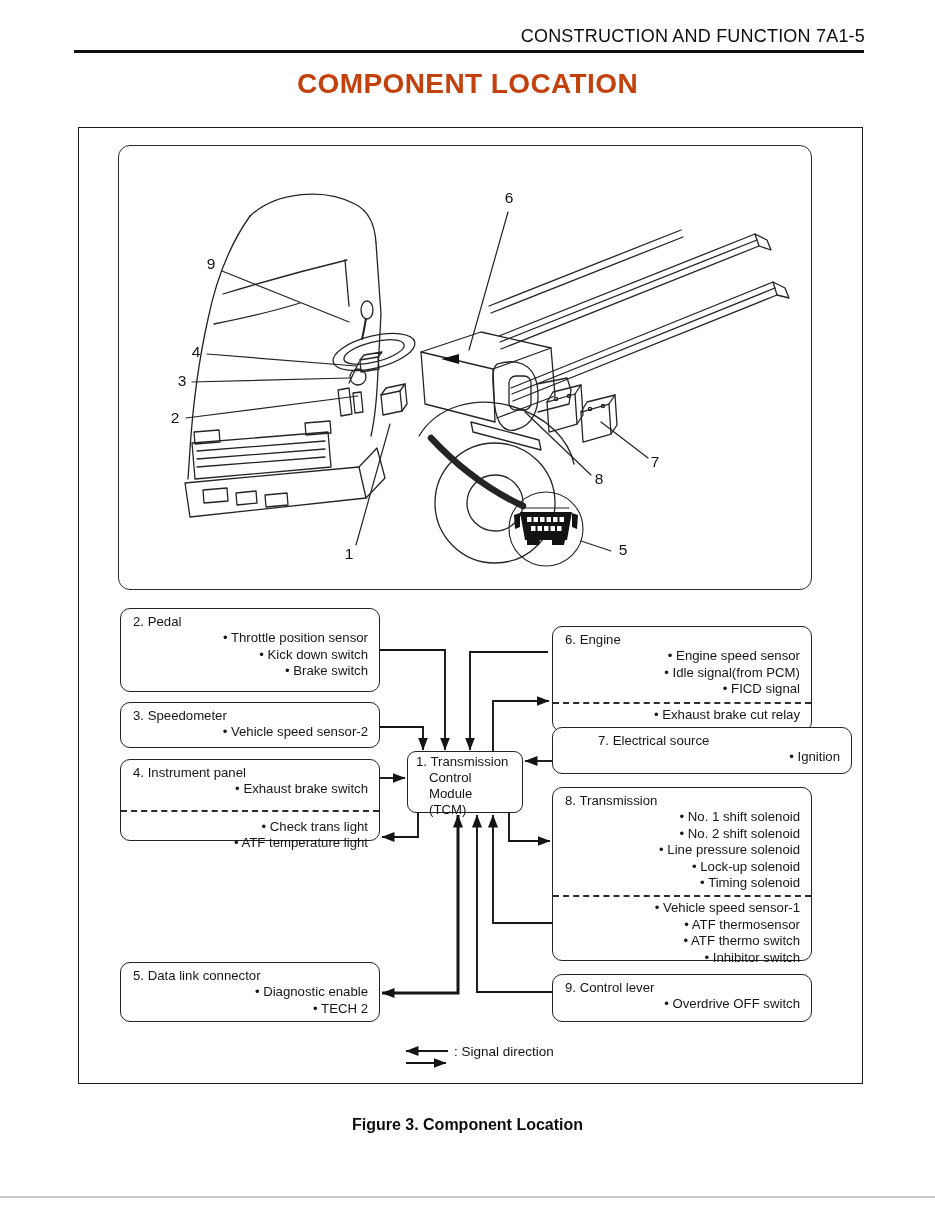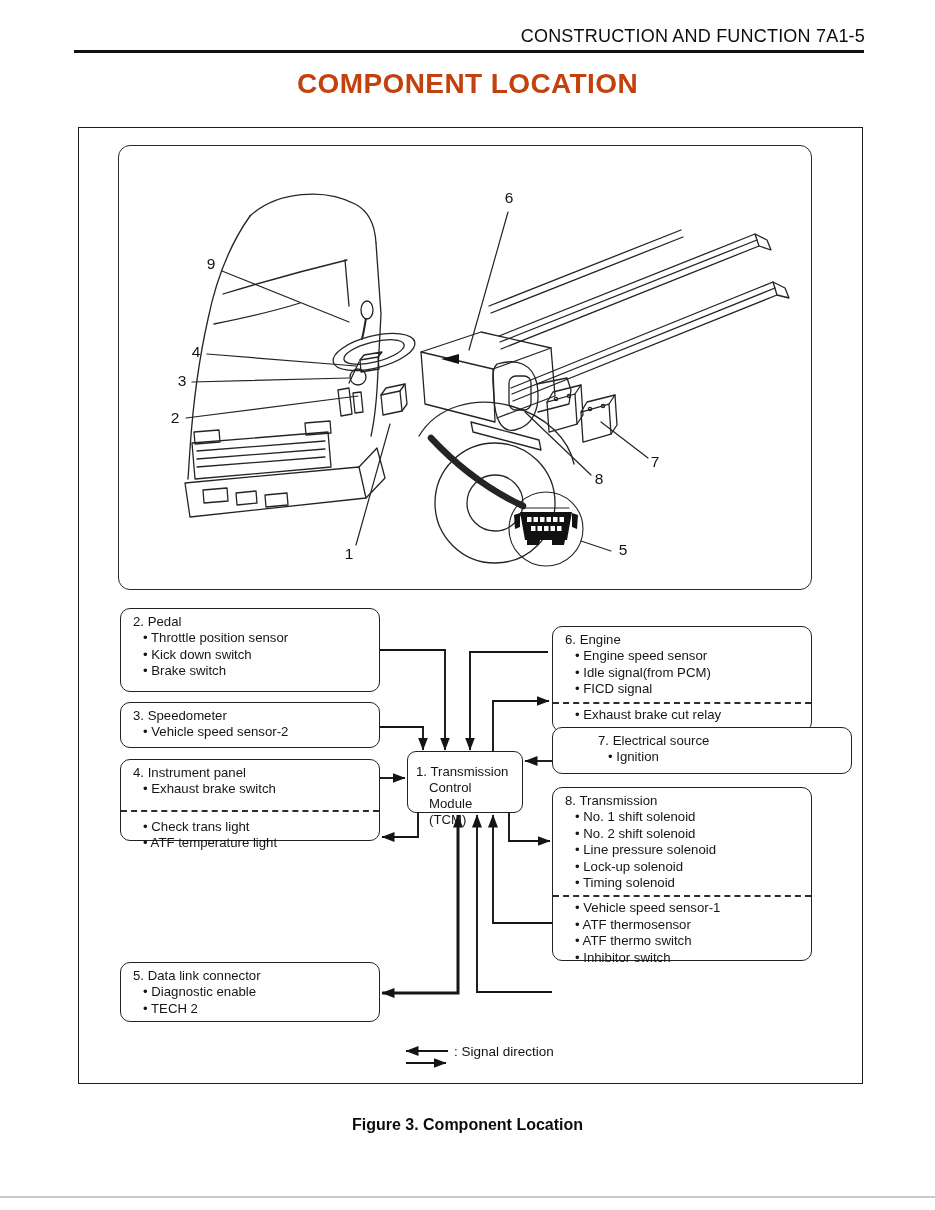--- a/index.html
+++ b/index.html
@@ -20,28 +20,28 @@
   .outer{position:absolute;left:78px;top:127px;width:783px;height:955px;border:1.6px solid #1c1c1c;background:#fff;}
   .figbox{position:absolute;left:118px;top:145px;width:692px;height:443px;border:1.6px solid #2a2a2a;border-radius:12px;background:#fff;z-index:2;}
   .figbox svg{position:absolute;left:0;top:0;}
   .flow{position:absolute;left:0;top:0;width:935px;height:1210px;z-index:1;pointer-events:none;}
   .cbox{
     position:absolute;background:#fff;border:1.9px solid #222;border-radius:10px;
     padding:5px 11px 4px 11px;font-size:13.2px;line-height:16.4px;z-index:2;box-sizing:border-box;
   }
   .cbox-title{margin-left:1px;white-space:nowrap;}
   .cbox-list{margin:0;padding:0 0 0 11px;list-style:none;}
-  .cbox-list li{white-space:nowrap;}
+  .cbox-list li{white-space:nowrap;text-align:right;}
   .cbox-list li::before{content:"• ";}
   .cbox-divider{border:none;border-top:2px dashed #2b2b2b;margin:4px -11px 3px -11px;}
   .divider-roomy{margin-top:12px;margin-bottom:7px;}
   .tcm{
     position:absolute;left:407px;top:751px;width:116px;height:62px;background:#fff;
     border:1.9px solid #222;border-radius:9px;font-size:13.2px;line-height:16px;
-    padding:12px 6px 4px 8px;z-index:2;box-sizing:border-box;
+    padding:2px 6px 4px 8px;z-index:2;box-sizing:border-box;
   }
   .tcm .ind{padding-left:13px;}
   .legend-label{
     position:absolute;left:454px;top:1044px;font-size:13.5px;color:#141414;z-index:2;white-space:nowrap;
   }
   .caption{
     position:absolute;top:1090px;left:0;width:935px;text-align:center;
     font-size:16px;font-weight:700;color:#0c0c0c;margin-top:26px;
   }
   .page-edge{position:absolute;left:0;top:1196px;width:935px;height:2px;background:#c9c9c9;}
@@ -305,18 +305,24 @@
       </ul>
     <hr class="cbox-divider">
     <ul class="cbox-list">
         <li>Vehicle speed sensor-1</li>
         <li>ATF thermosensor</li>
         <li>ATF thermo switch</li>
         <li>Inhibitor switch</li>
       </ul>
   </div>
 
+  <div class="cbox" style="left:552px;top:974px;width:260px;height:48px;">
+    <div class="cbox-title">9. Control lever</div>
+    <ul class="cbox-list">
+        <li>Overdrive OFF switch</li>
+      </ul>
+  </div>
 
   <div class="legend-label">: Signal direction</div>
 
   <div class="caption">Figure 3. Component Location</div>
   <div class="page-edge"></div>
 </div>
 
 </body></html>

